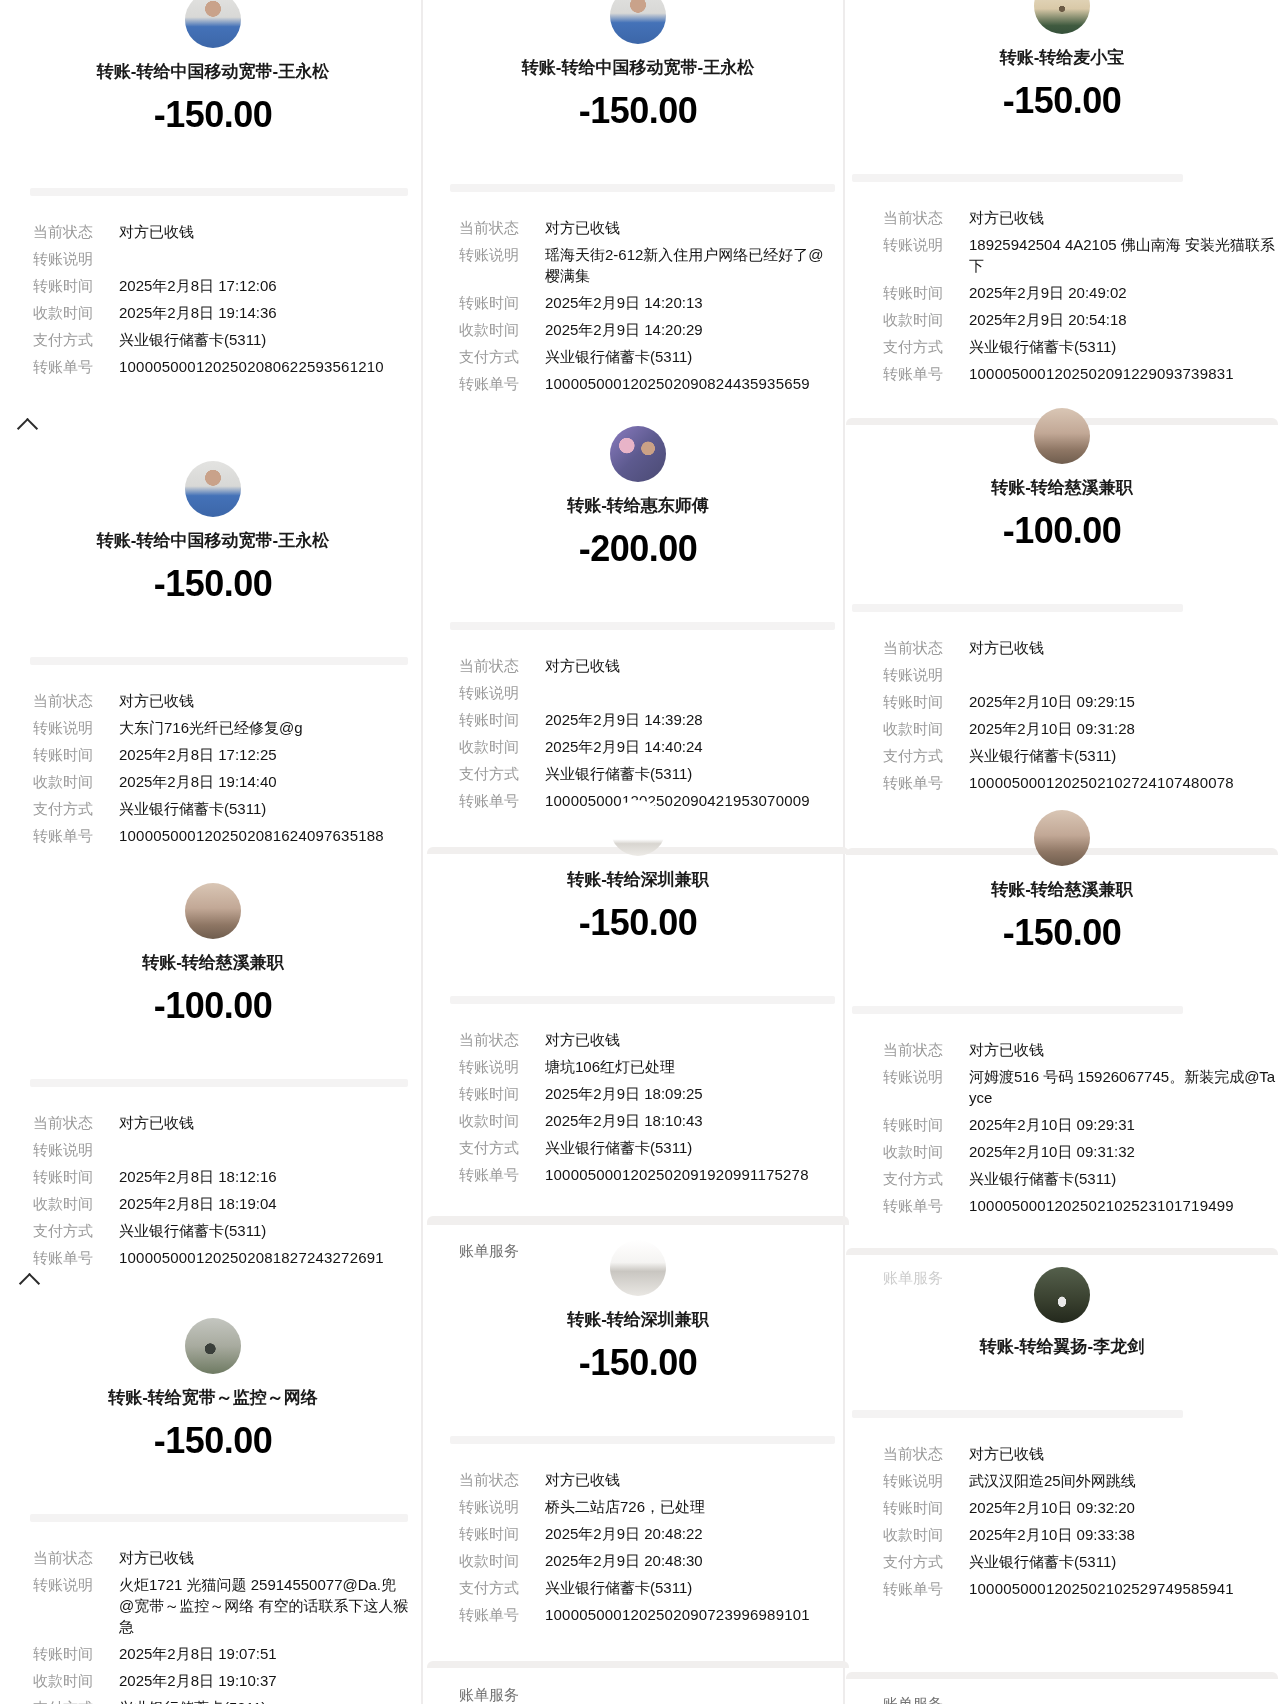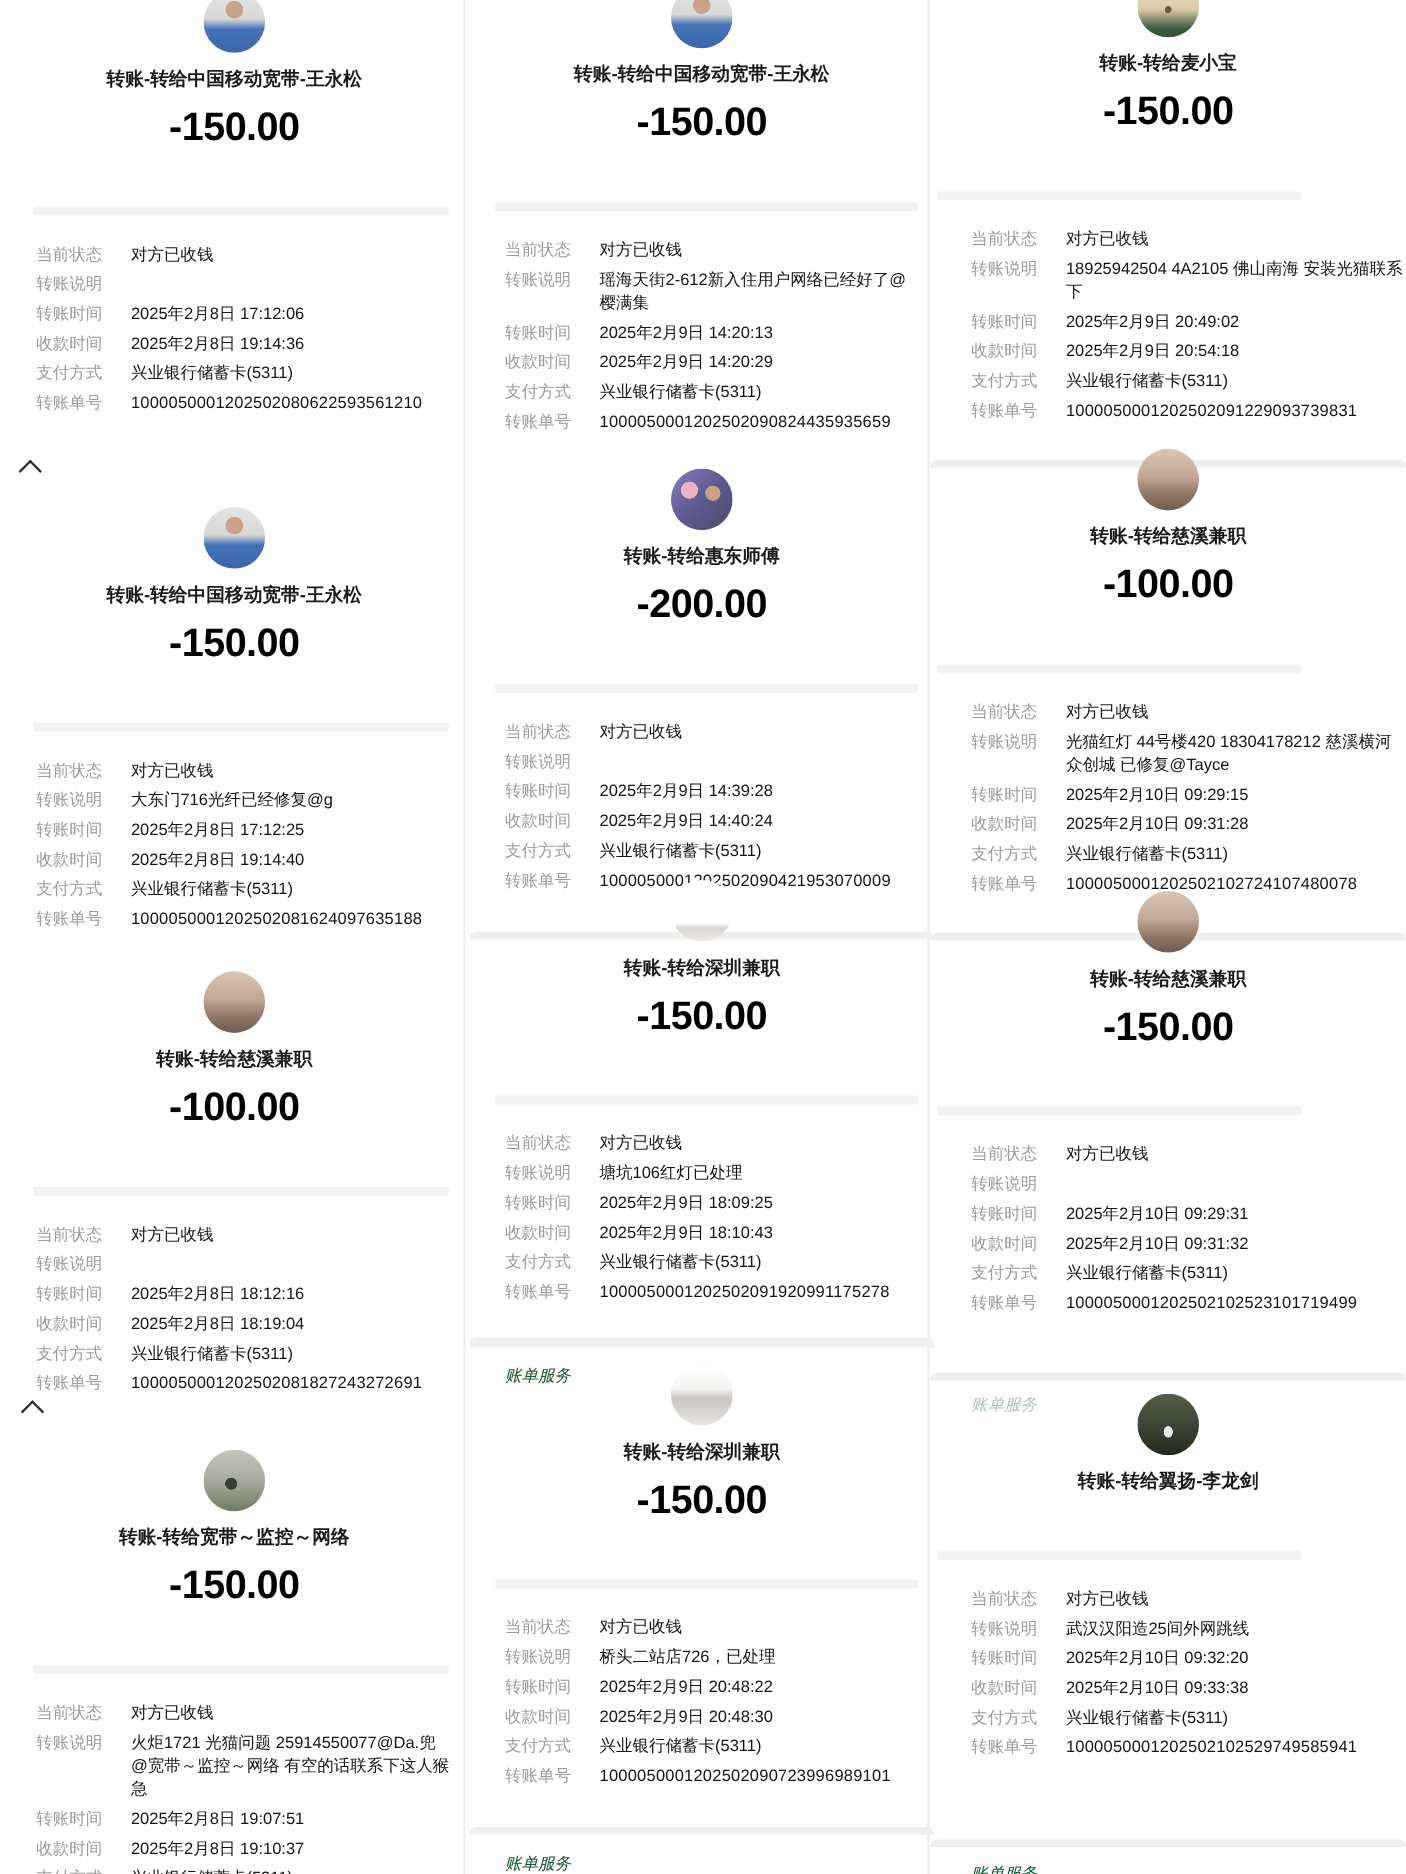--- a/index.html
+++ b/index.html
@@ -43,21 +43,21 @@
   .av-sea{background:linear-gradient(180deg,#d9c6b5 0%,#c2a896 45%,#8e7664 75%,#6f5d4e 100%);}
   .av-family{background:radial-gradient(ellipse at 45% 55%,#3a3f3a 0 12%,rgba(0,0,0,0) 13%),linear-gradient(180deg,#c4c6c0 0%,#a8ab9f 50%,#6e7a62 100%);}
   .av-dark{background:radial-gradient(ellipse at 50% 62%,#e8e8e8 0 10%,rgba(0,0,0,0) 11%),linear-gradient(180deg,#55604c 0%,#39402f 60%,#23281c 100%);}
   .av-sliver{background:linear-gradient(180deg,#ffffff 0%,#ffffff 70%,#d8d5d0 78%,#edebe7 100%);}
   .av-half{background:linear-gradient(180deg,#ffffff 0%,#f5f4f2 40%,#c9c6c1 56%,#e9e7e3 100%);}
   
   .chev{position:absolute;width:13px;height:13px;border-top:2.5px solid #2b2b2b;border-left:2.5px solid #2b2b2b;transform:rotate(45deg);}
   .chev1{left:20px;top:421px;}
   .chev2{left:22px;top:1276px;}
   
-  .section{position:absolute;font-size:15px;color:#14532d;line-height:21px;font-style:italic;}
+  .section{position:absolute;font-size:15px;color:#737373;line-height:21px;}
   .sec1{left:459px;top:1240px;}
   .sec2{left:459px;top:1684px;}
   .sec3{left:883px;top:1267px;opacity:0.35;filter:blur(0.6px);}
   .sec4{left:883px;top:1693px;}
 </style>
 </head>
 <body>
 
 <div class="vseam" style="left:421px"></div>
 <div class="vseam" style="left:843px"></div>
@@ -246,21 +246,20 @@
   <div class="title">转账-转给慈溪兼职</div>
   <div class="amount">-100.00</div>
   <div class="divider"></div>
   <div class="details">
     <div class="row">
         <div class="lbl">当前状态</div>
         <div class="val">对方已收钱</div>
       </div>
     <div class="row">
         <div class="lbl">转账说明</div>
-        <div class="val">光猫红灯 44号楼420 18304178212 慈溪横河众创城 已修复@Tayce</div>
       </div>
     <div class="row">
         <div class="lbl">转账时间</div>
         <div class="val">2025年2月10日 09:29:15</div>
       </div>
     <div class="row">
         <div class="lbl">收款时间</div>
         <div class="val">2025年2月10日 09:31:28</div>
       </div>
     <div class="row">
@@ -344,20 +343,21 @@
   <div class="title">转账-转给慈溪兼职</div>
   <div class="amount">-150.00</div>
   <div class="divider"></div>
   <div class="details">
     <div class="row">
         <div class="lbl">当前状态</div>
         <div class="val">对方已收钱</div>
       </div>
     <div class="row">
         <div class="lbl">转账说明</div>
+        <div class="val">河姆渡516 号码 15926067745。新装完成@Tayce</div>
       </div>
     <div class="row">
         <div class="lbl">转账时间</div>
         <div class="val">2025年2月10日 09:29:31</div>
       </div>
     <div class="row">
         <div class="lbl">收款时间</div>
         <div class="val">2025年2月10日 09:31:32</div>
       </div>
     <div class="row">

